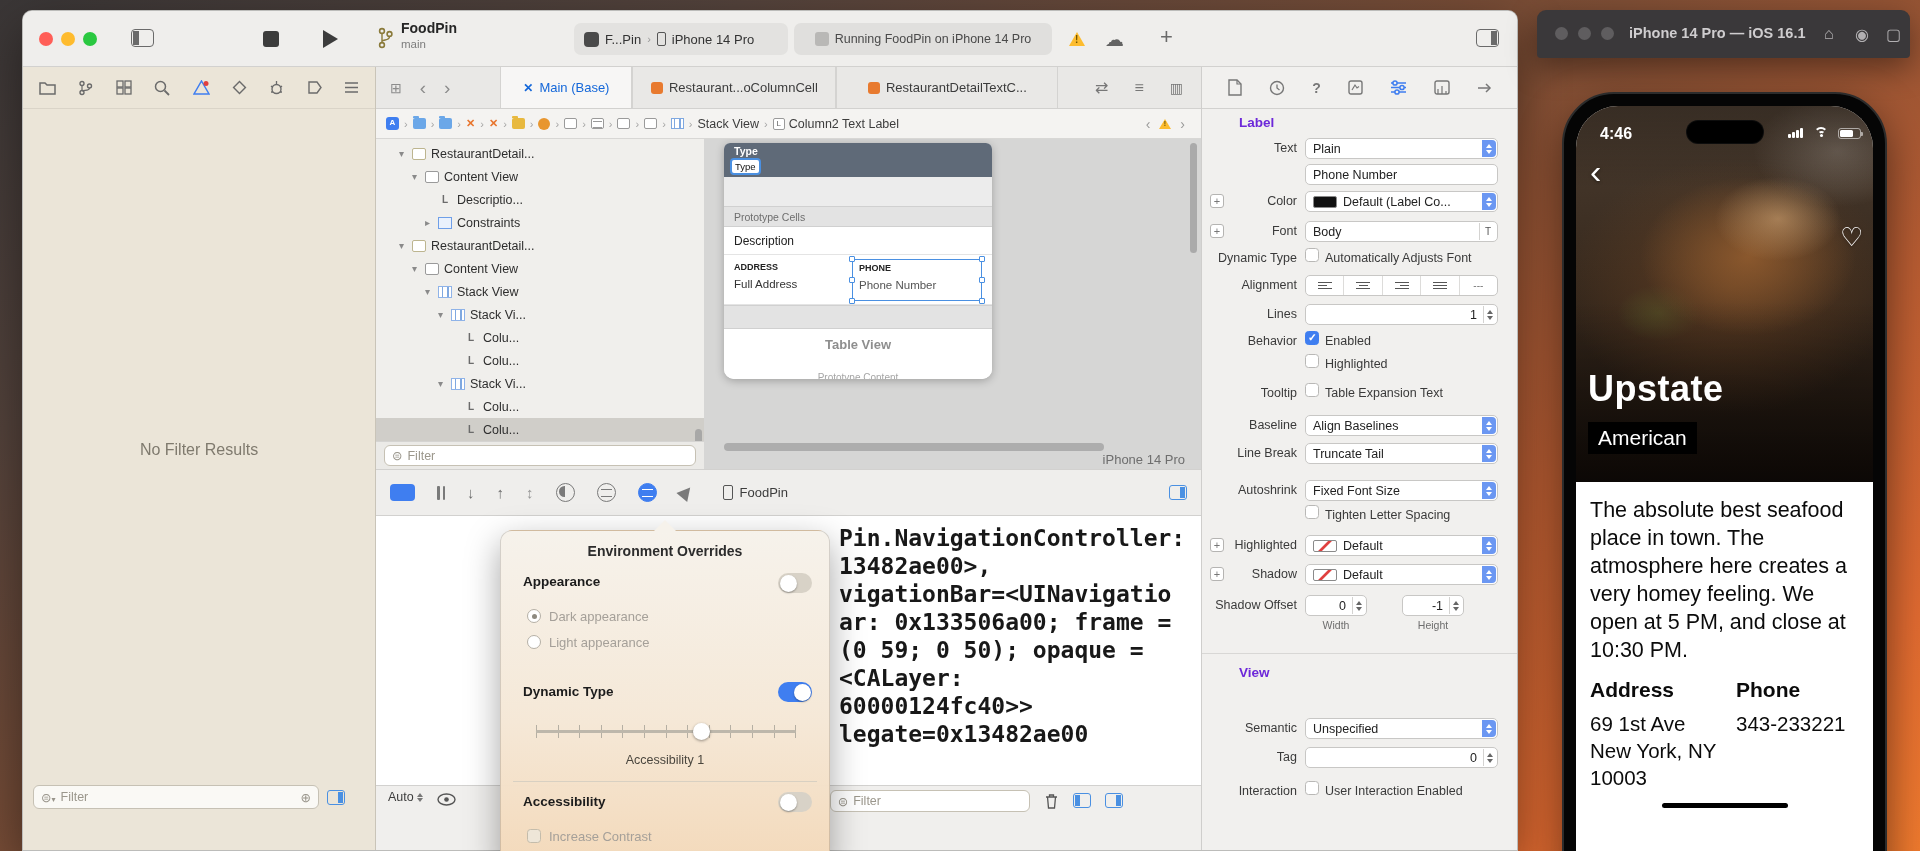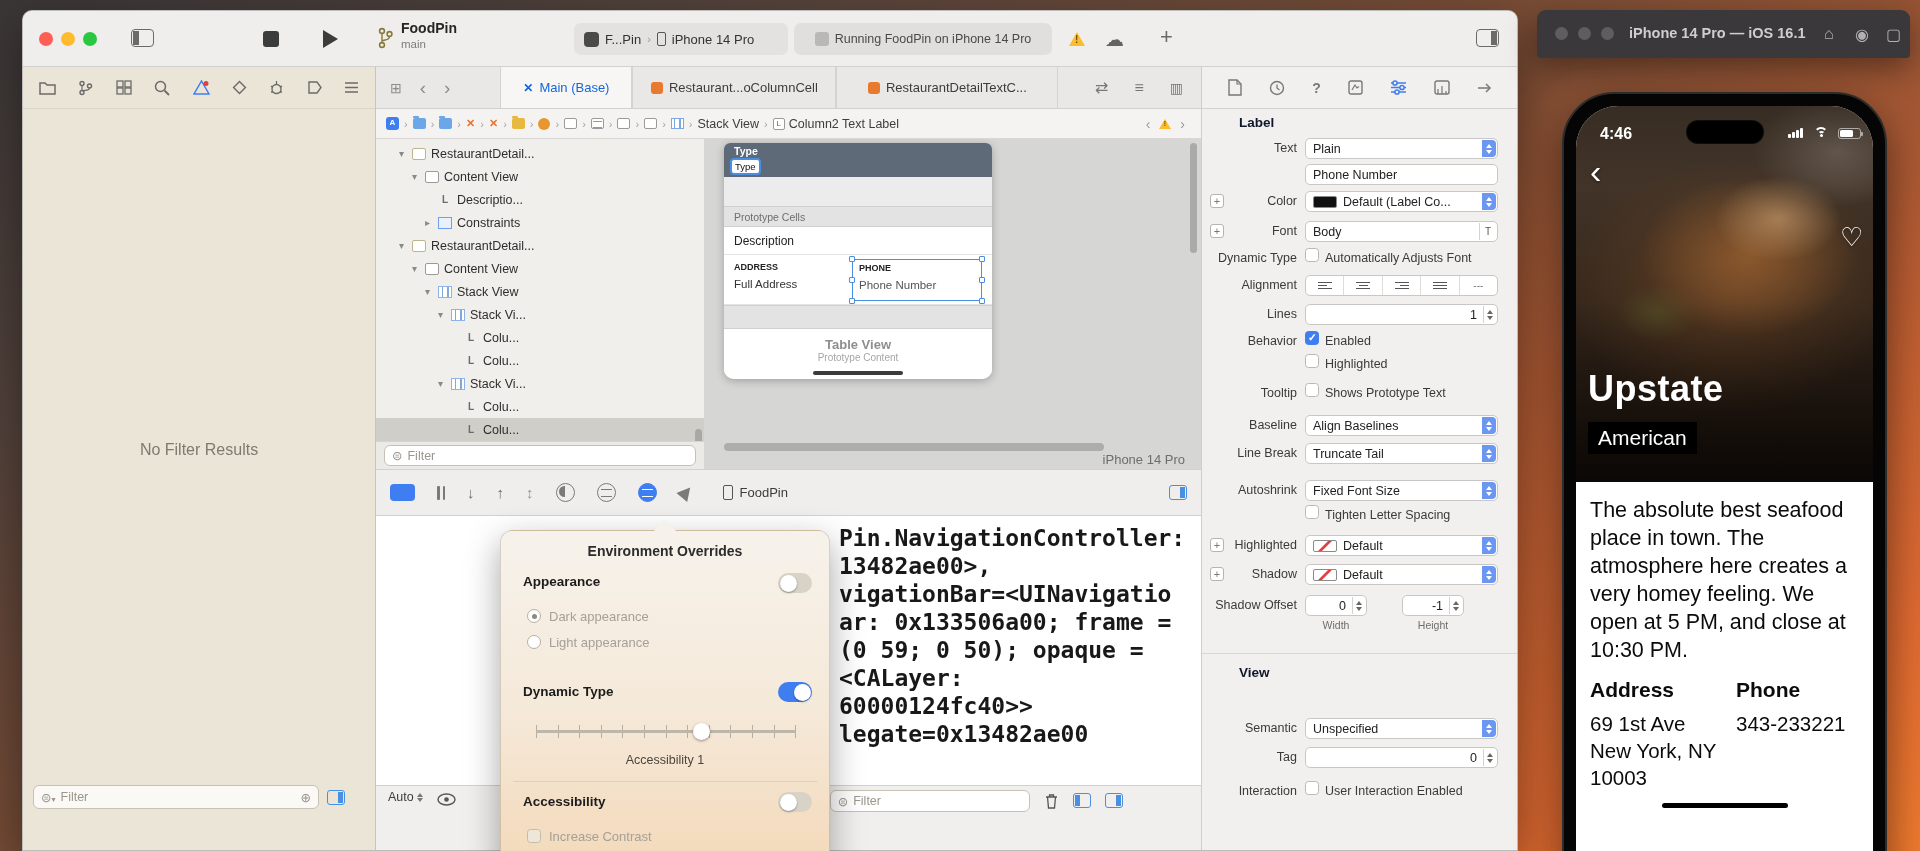--- a/index.html
+++ b/index.html
@@ -100,21 +100,21 @@
   .mini-stepper i{width:0;height:0;border-left:3.5px solid transparent;border-right:3.5px solid transparent}
   .mini-stepper i.up{border-bottom:4px solid #777}.mini-stepper i.dn{border-top:4px solid #777}
   .pane-ic{width:18px;height:15px;border:1.6px solid #4a90e2;border-radius:3px;position:relative}
   .pane-ic.fl::after{content:"";position:absolute;left:1px;top:1px;bottom:1px;width:5px;background:#4a90e2}
   .pane-ic.fr::after{content:"";position:absolute;right:1px;top:1px;bottom:1px;width:5px;background:#4a90e2}
 
   
   .xc-inspector{position:absolute;left:1178px;top:56px;width:318px;bottom:0;background:#f1f0ee;border-left:1px solid #cfcecc}
   .insp-tabs{height:42px;border-bottom:1px solid #d2d1cf;display:flex;align-items:center;justify-content:space-between;padding:0 26px}
   .insp-body{position:absolute;left:0;top:42px;right:0;bottom:0}
-  .ihead{position:absolute;left:37px;font-size:13.5px;font-weight:bold;color:#0f172a}
+  .ihead{position:absolute;left:37px;font-size:13.5px;font-weight:bold;color:#6d28d9}
   .irow{position:absolute;left:0;width:318px;height:39px;font-size:12.5px}
   .ilabel{position:absolute;left:0;width:95px;text-align:right;line-height:21px;color:#3a3a3a}
   .iplus{position:absolute;left:8px;top:3px;width:14px;height:14px;border:1px solid #b5b4b2;border-radius:3px;background:#fff;color:#777;font-size:11px;line-height:12px;text-align:center}
   .ictl{position:absolute;left:103px;width:193px;height:21px;background:#fff;border:1px solid #c8c7c5;border-radius:5px;display:flex;align-items:center;padding:0 18px 0 7px;font-size:12.5px;color:#222;white-space:nowrap;overflow:hidden}
   .dd{position:absolute;right:1px;top:1px;bottom:1px;width:14px;background:#6b97f2;border-radius:0 4px 4px 0}
   .dd::before{content:"";position:absolute;left:4px;top:3.5px;border-left:3px solid transparent;border-right:3px solid transparent;border-bottom:4px solid #fff}
   .dd::after{content:"";position:absolute;left:4px;bottom:3.5px;border-left:3px solid transparent;border-right:3px solid transparent;border-top:4px solid #fff}
   .stp{position:absolute;right:1px;top:1px;bottom:1px;width:13px;background:#fff;border-left:1px solid #d4d3d1;border-radius:0 4px 4px 0}
   .stp::before{content:"";position:absolute;left:3px;top:3.5px;border-left:3px solid transparent;border-right:3px solid transparent;border-bottom:4px solid #666}
   .stp::after{content:"";position:absolute;left:3px;bottom:3.5px;border-left:3px solid transparent;border-right:3px solid transparent;border-top:4px solid #666}
@@ -457,21 +457,21 @@
           <span class="handle" style="right:-4px;top:-4px"></span>
           <span class="handle" style="left:-4px;bottom:-4px"></span>
           <span class="handle" style="right:-4px;bottom:-4px"></span>
           <span class="handle" style="left:-4px;top:17px"></span>
           <span class="handle" style="right:-4px;top:17px"></span>
         </div>
       </div>
       <div class="abs sb-row-gray" style="left:0;top:162px;right:0;height:24px"></div>
       <div class="abs" style="left:0;top:186px;right:0;bottom:0;background:#fff;text-align:center">
         <div style="font-size:13px;font-weight:bold;color:#8e8e8e;margin-top:8px">Table View</div>
-        <div style="font-size:10px;color:#a6a6a6;margin-top:0">Prototype Content</div>
+        <div style="font-size:10px;color:#a6a6a6;margin-top:20px">Prototype Content</div>
         <div style="width:90px;height:4px;border-radius:2px;background:#3c3c3c;margin:8px auto 0"></div>
       </div>
     </div>
     <div class="scrollbar-v" style="right:4px;top:4px;height:110px"></div>
     <div class="scrollbar-h" style="left:20px;bottom:18px;width:380px"></div>
     <div class="abs" style="right:16px;bottom:2px;font-size:13px;color:#6e6e6e">iPhone 14 Pro</div>
   </div>
 
   <div class="xc-devicebar">
     <span class="db-blue"></span>
@@ -663,21 +663,21 @@
       <div class="irow" style="top:245px">
         <span style="position:absolute;left:103px;display:flex">
             <span class="cb"></span>
             <span class="cbl">Highlighted</span>
           </span>
       </div>
       <div class="irow" style="top:274px">
         <span class="ilabel">Tooltip</span>
         <span style="position:absolute;left:103px;display:flex">
             <span class="cb"></span>
-            <span class="cbl">Shows Prototype Text</span>
+            <span class="cbl">Table Expansion Text</span>
           </span>
       </div>
       <div class="irow" style="top:334px">
         <span class="ilabel">Line Break</span>
         <span class="ictl">
             <span>Truncate Tail</span>
             <span class="dd"></span>
           </span>
       </div>
       <div class="irow" style="top:306px">

